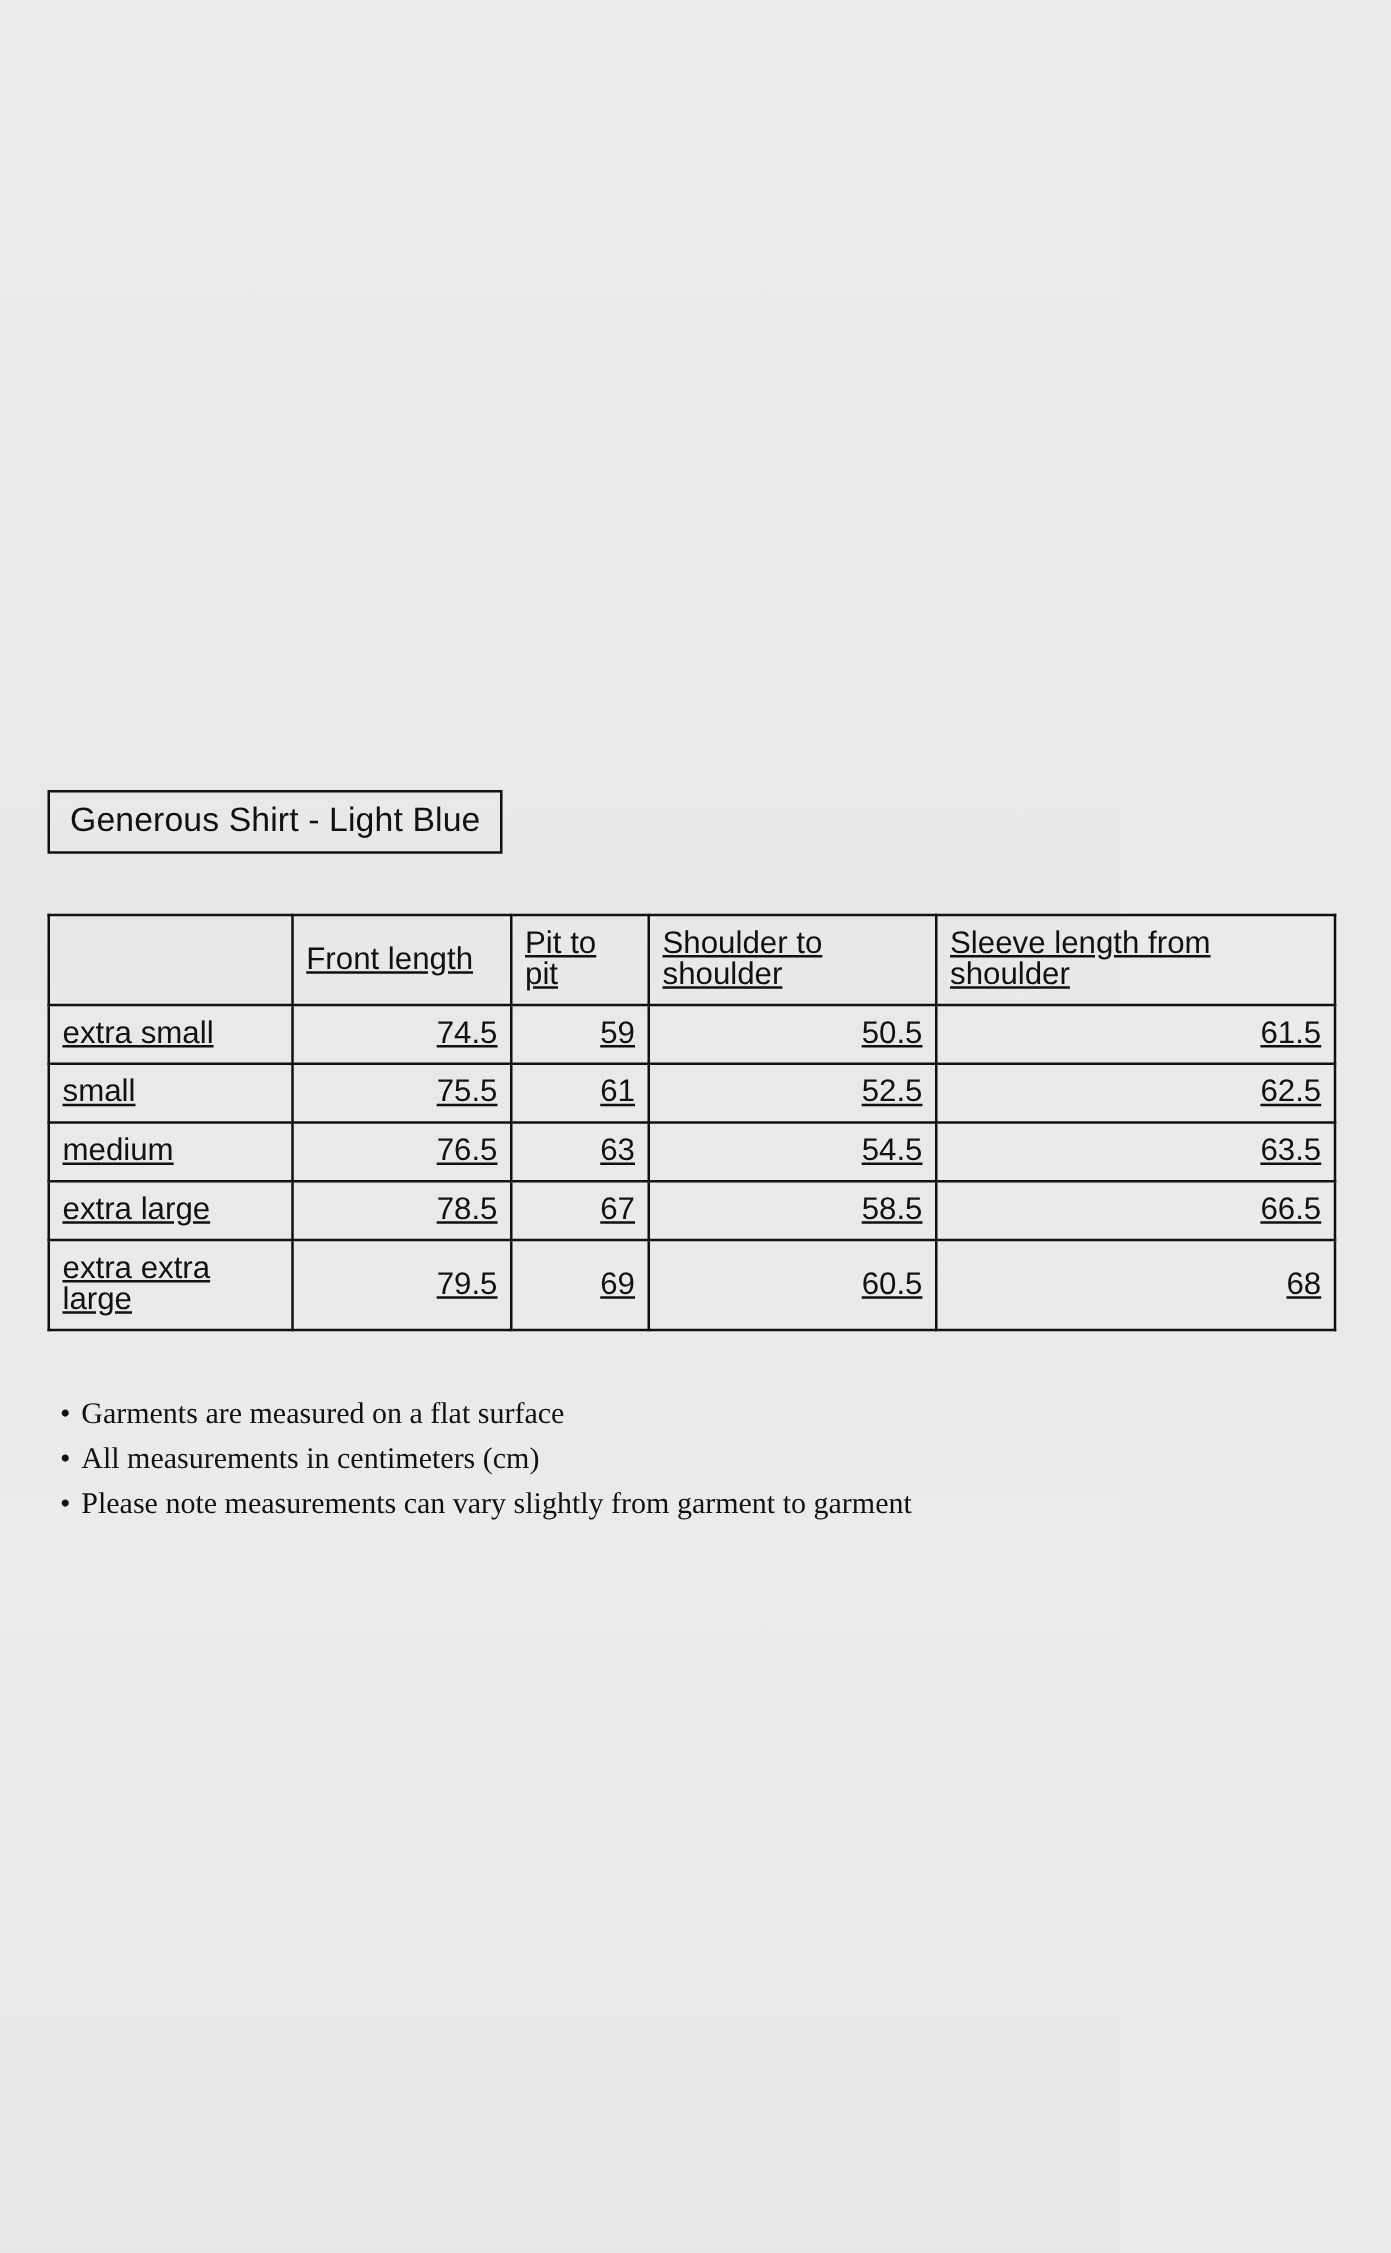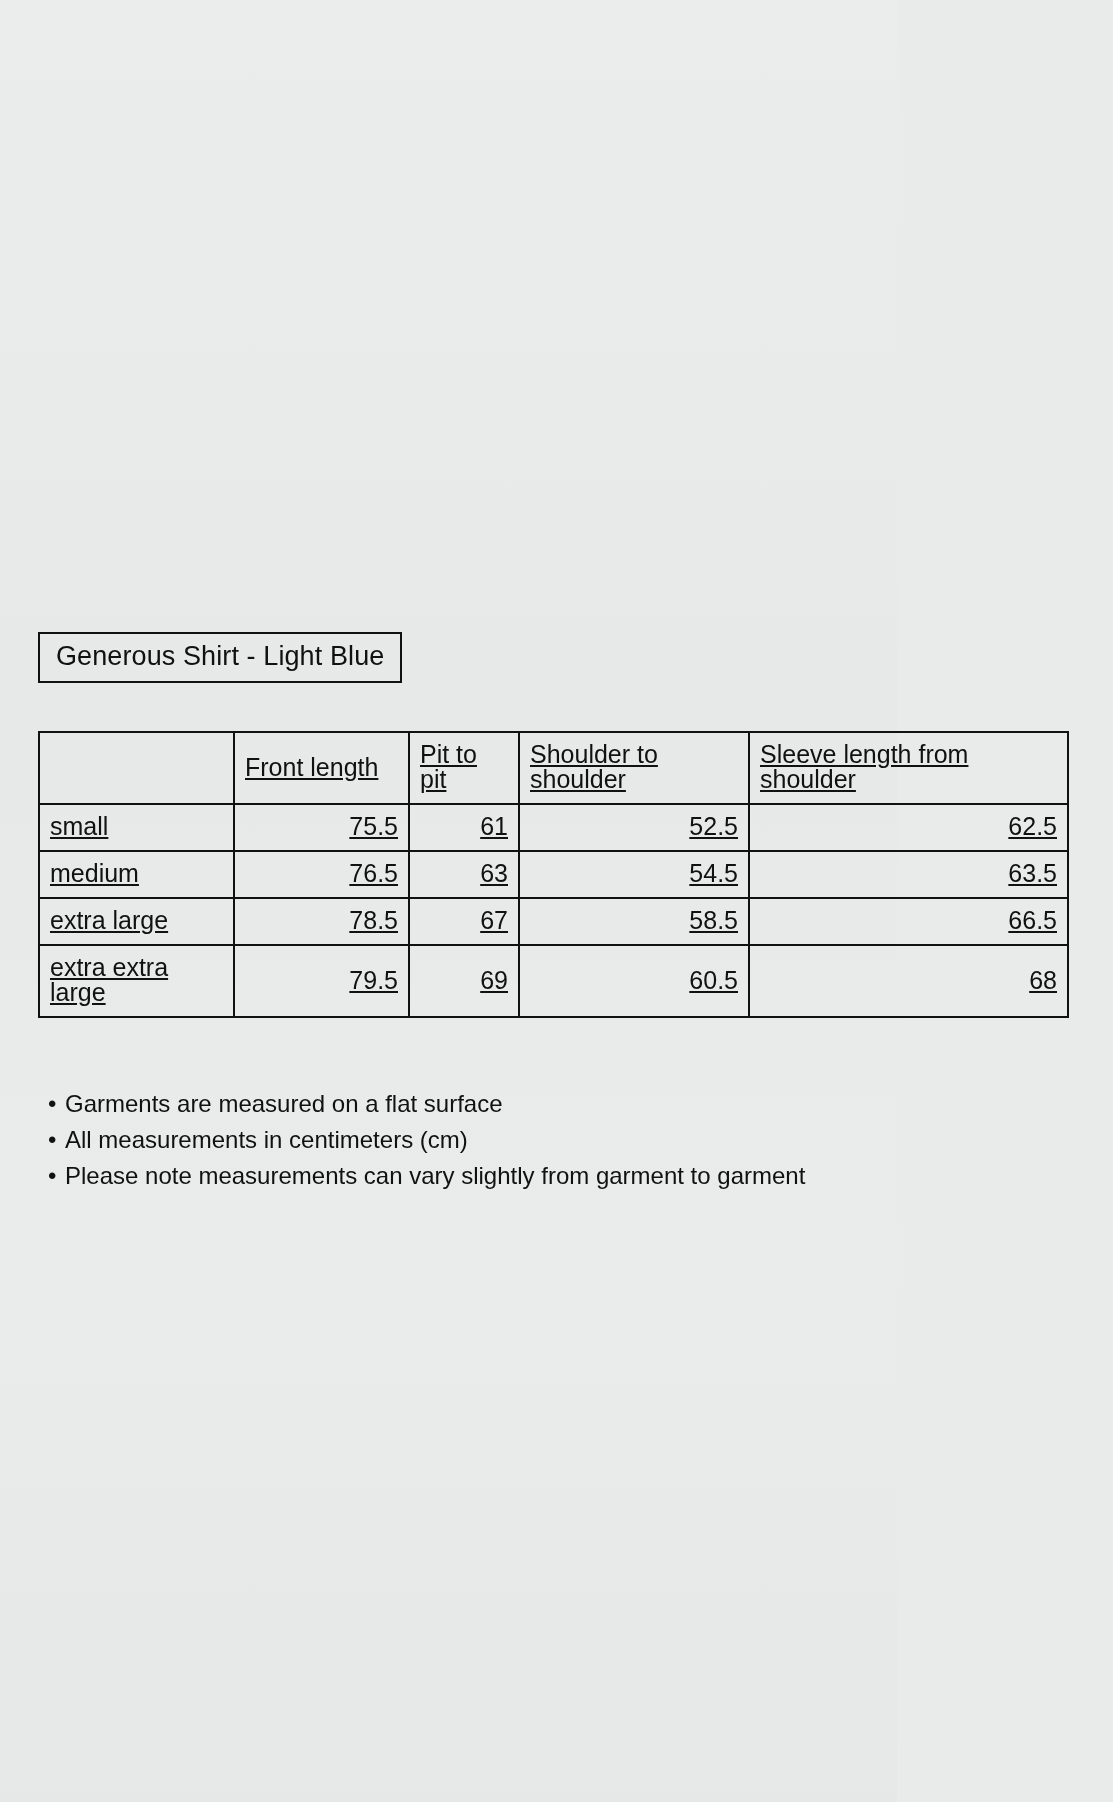--- a/index.html
+++ b/index.html
@@ -68,21 +68,22 @@
   table.size-table tbody td.num {
     text-align: right;
   }
   col.c0 { width: 195px; }
   col.c1 { width: 175px; }
   col.c2 { width: 110px; }
   col.c3 { width: 230px; }
   col.c4 { width: 319px; }
 
   .notes {
-    margin-top: 68px;
+    margin-top: 48px;
+    font-family: Liberation Serif, serif;
   }
   .note {
     font-size: 24px;
     line-height: 1.5;
     padding-left: 10px;
     white-space: nowrap;
   }
   .note .bullet {
     display: inline-block;
     width: 17px;
@@ -107,20 +108,27 @@
       <thead>
         <tr>
           <th class="corner"></th>
           <th>Front length</th>
           <th>Pit to pit</th>
           <th>Shoulder to shoulder</th>
           <th>Sleeve length from shoulder</th>
         </tr>
       </thead>
       <tbody>
+        <tr>
+          <td class="rowlabel">extra small</td>
+          <td class="num">74.5</td>
+          <td class="num">59</td>
+          <td class="num">50.5</td>
+          <td class="num">61.5</td>
+        </tr>
         <tr>
           <td class="rowlabel">small</td>
           <td class="num">75.5</td>
           <td class="num">61</td>
           <td class="num">52.5</td>
           <td class="num">62.5</td>
         </tr>
         <tr>
           <td class="rowlabel">medium</td>
           <td class="num">76.5</td>

